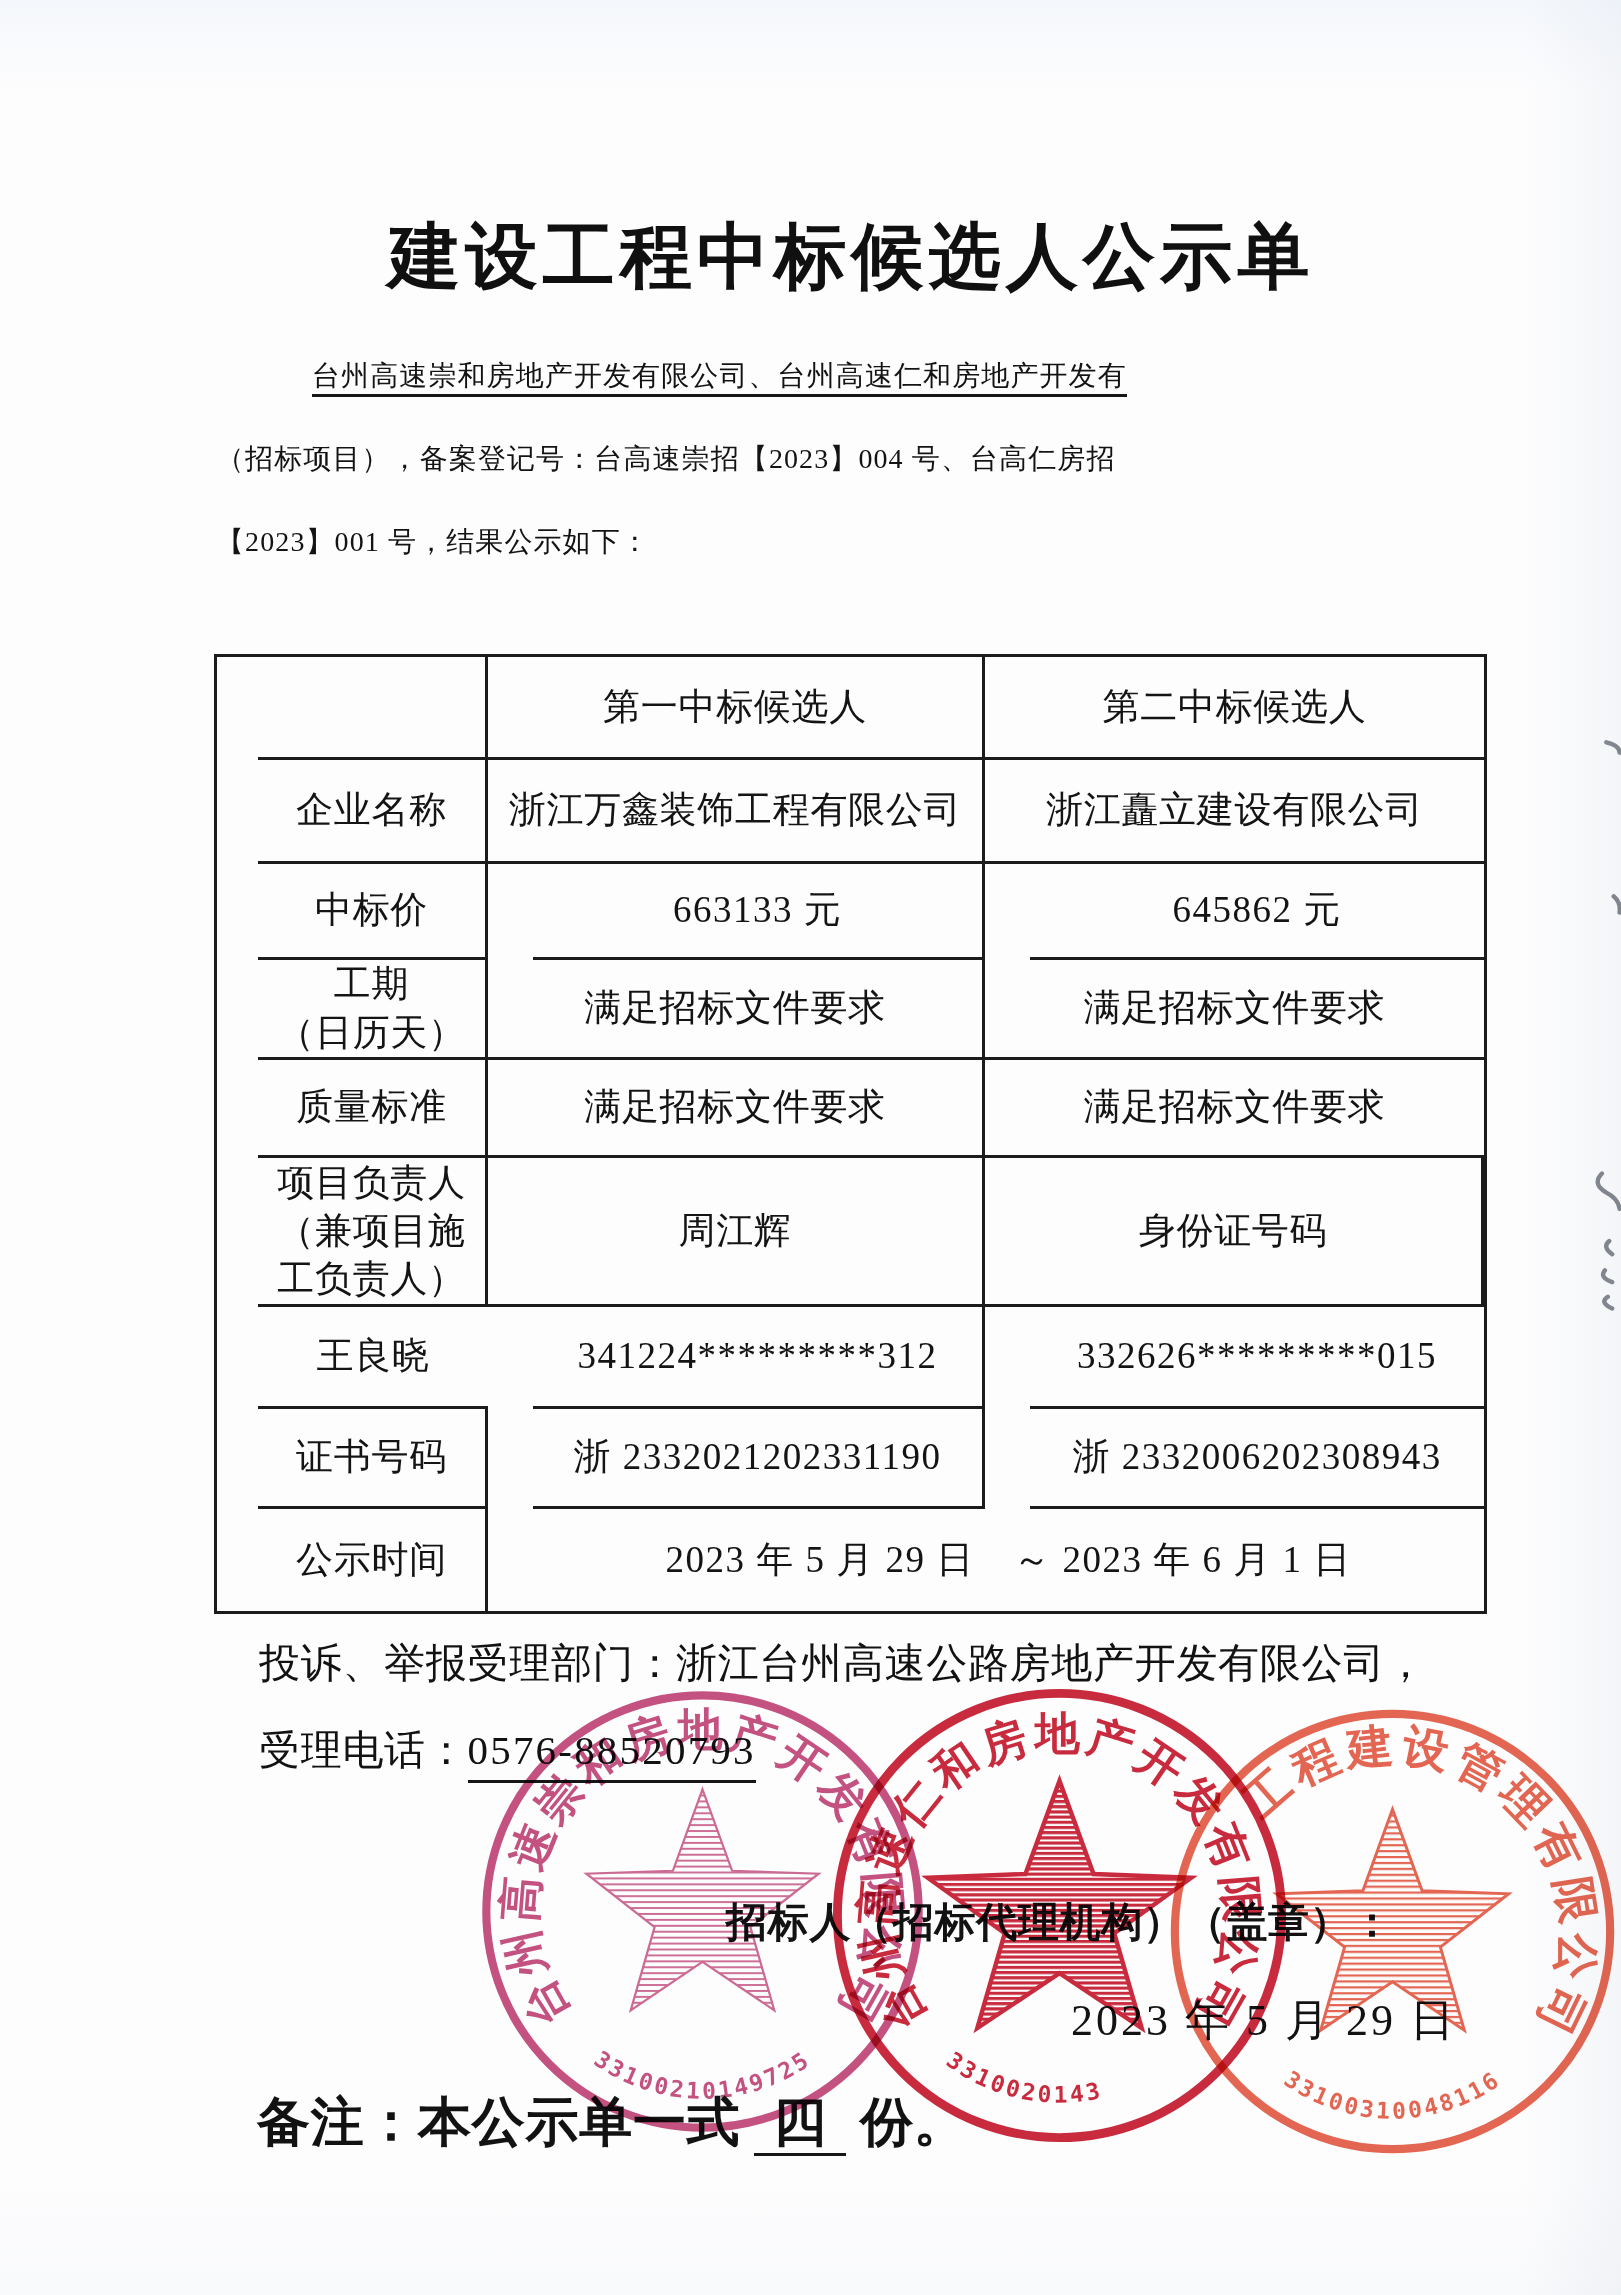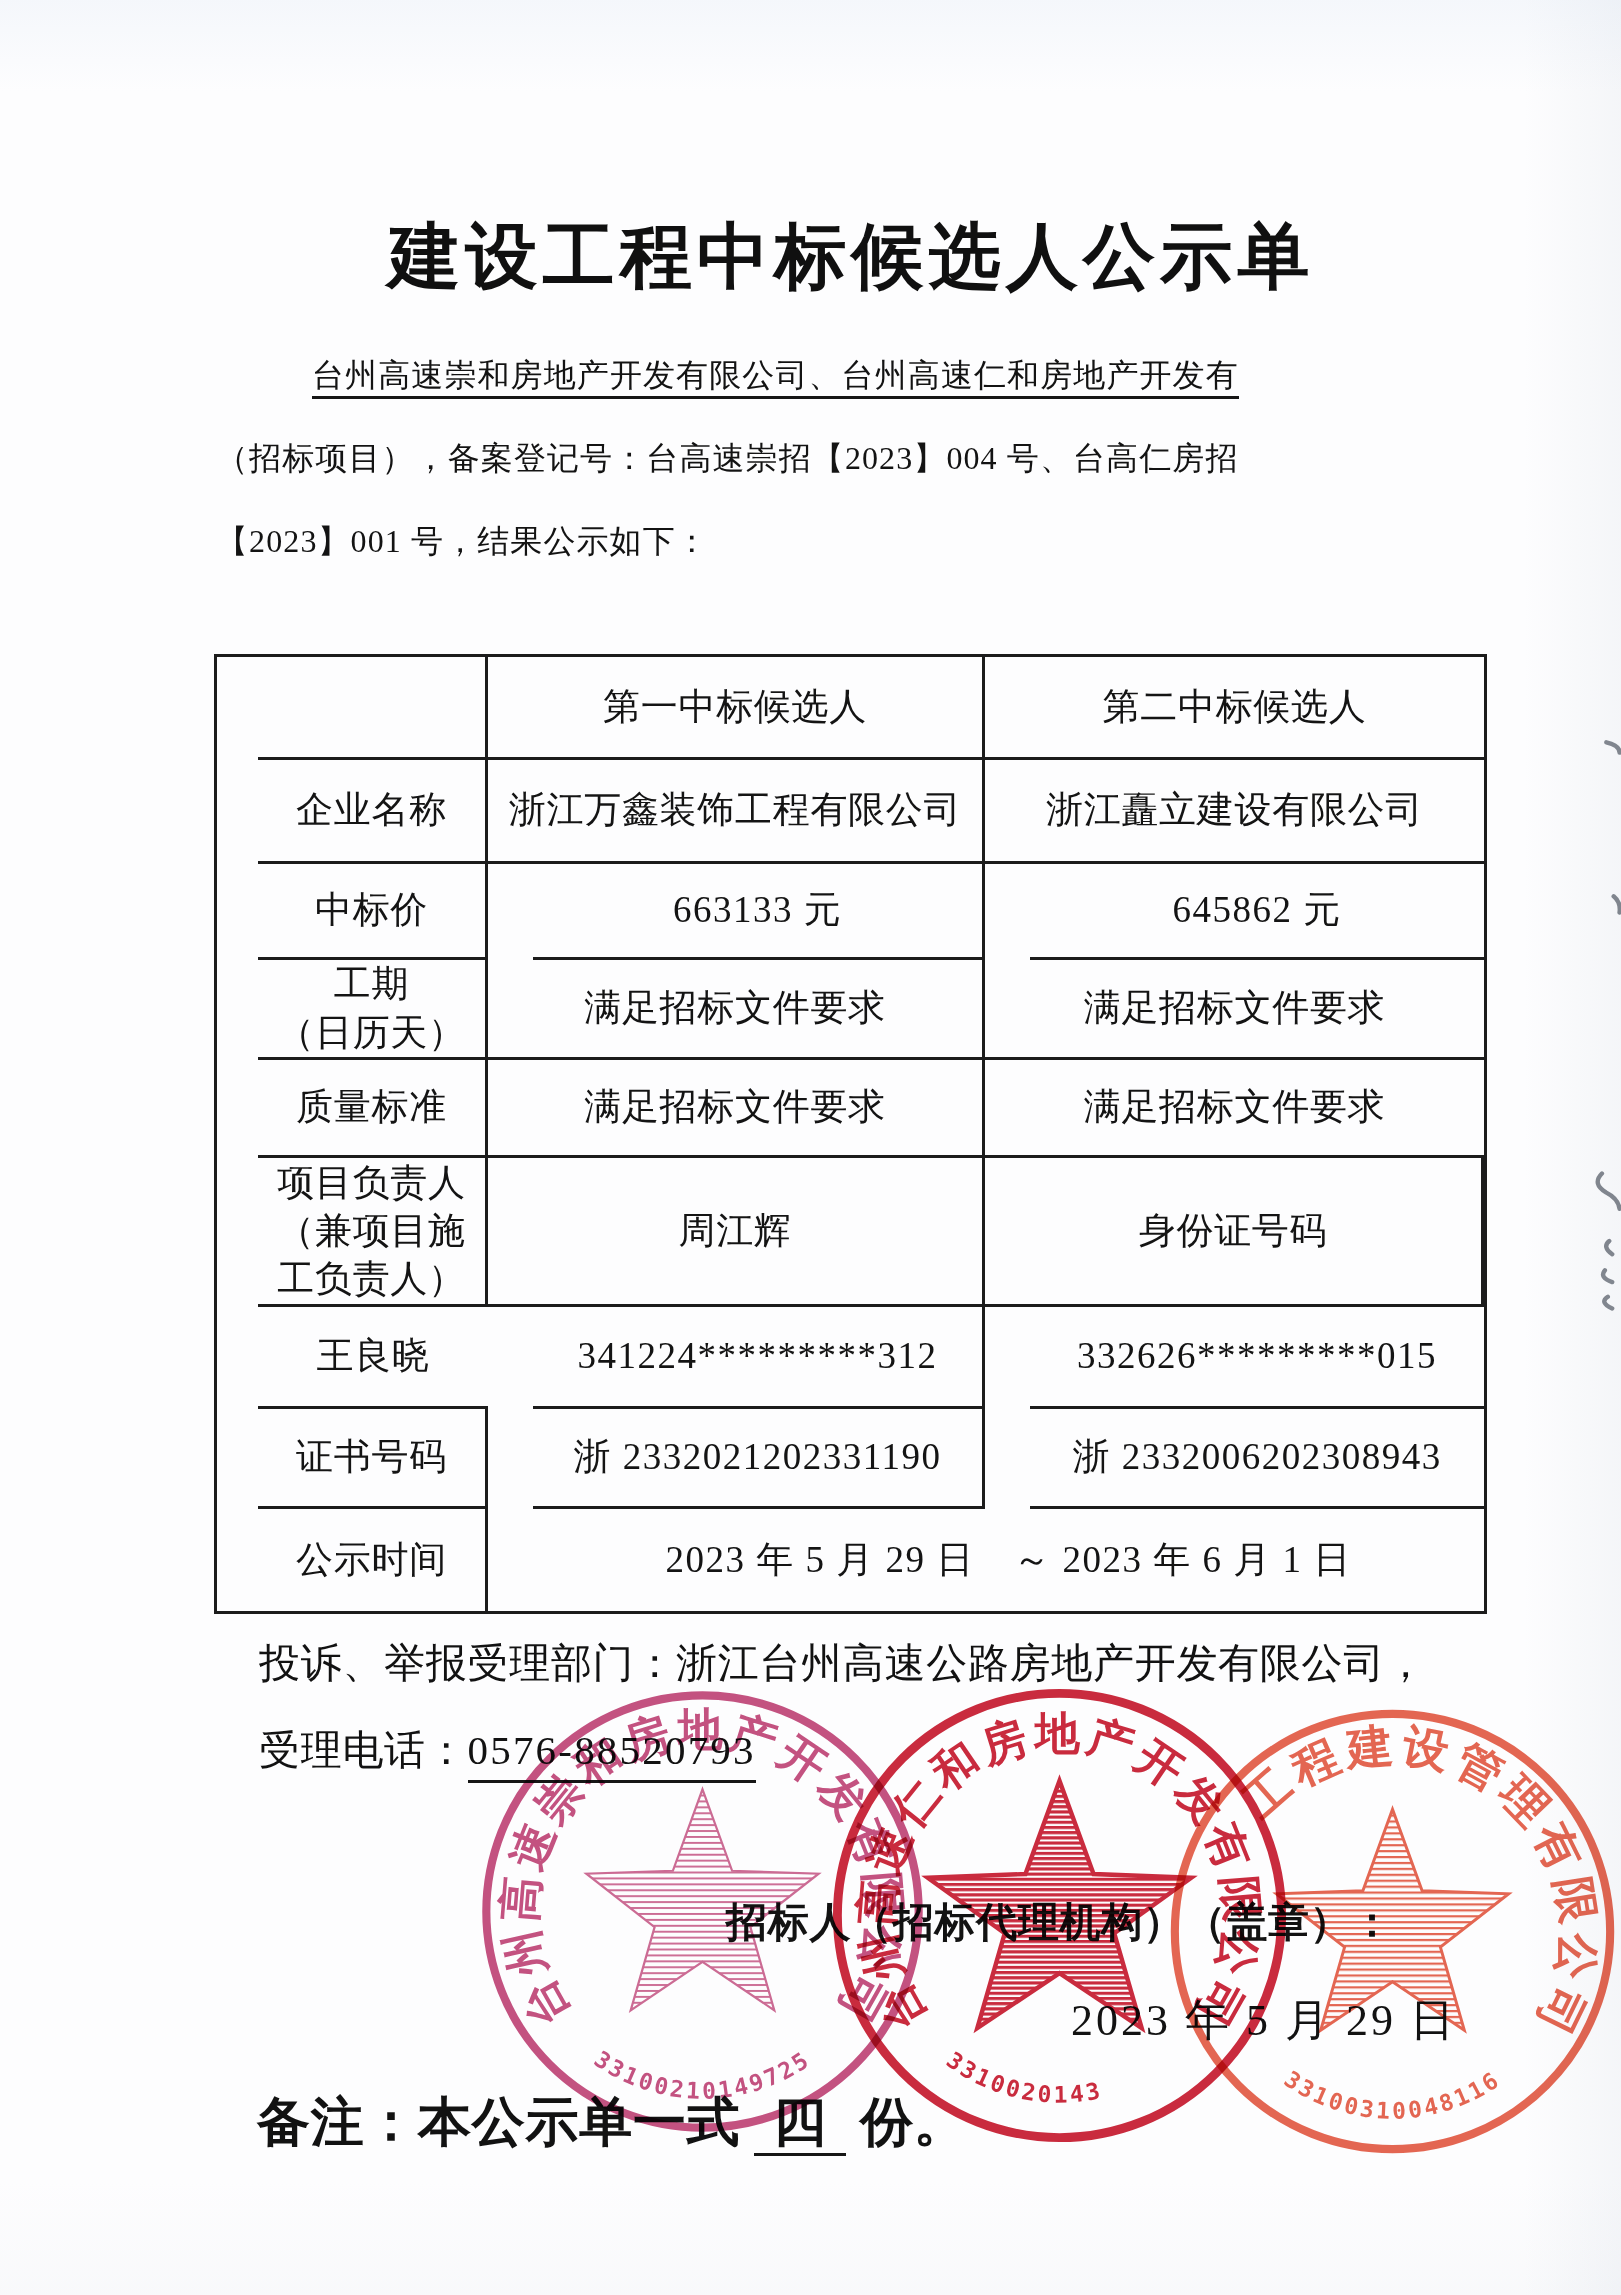--- a/index.html
+++ b/index.html
@@ -17,21 +17,21 @@
       linear-gradient(0deg, rgba(210,216,226,.10) 0%, rgba(255,255,255,0) 5%),
       #fdfdfe;
   }
   .title{
     position:absolute;left:0;top:209px;width:1621px;padding-left:41px;
     text-align:center;font-family:"Liberation Sans","DejaVu Sans",sans-serif;
     font-weight:700;font-size:72px;letter-spacing:5.2px;color:#101010;
   }
   .intro{
     position:absolute;left:216px;top:334px;width:1197px;
-    font-size:32px;line-height:83px;letter-spacing:1.1px;color:#131313;
+    font-size:28px;line-height:83px;letter-spacing:1.1px;color:#131313;
   }
   .iline{white-space:nowrap;}
   .iline.indent{text-indent:96px;}
   .ul{border-bottom:3.7px solid #161616;padding-bottom:3px;}
   
   .tbl{
     position:absolute;left:214px;top:654px;
     display:grid;
     grid-template-columns:230px 497px 499px;
     grid-template-rows:103px 104px 96px 100px 98px 149px 102px 100px 102px;

